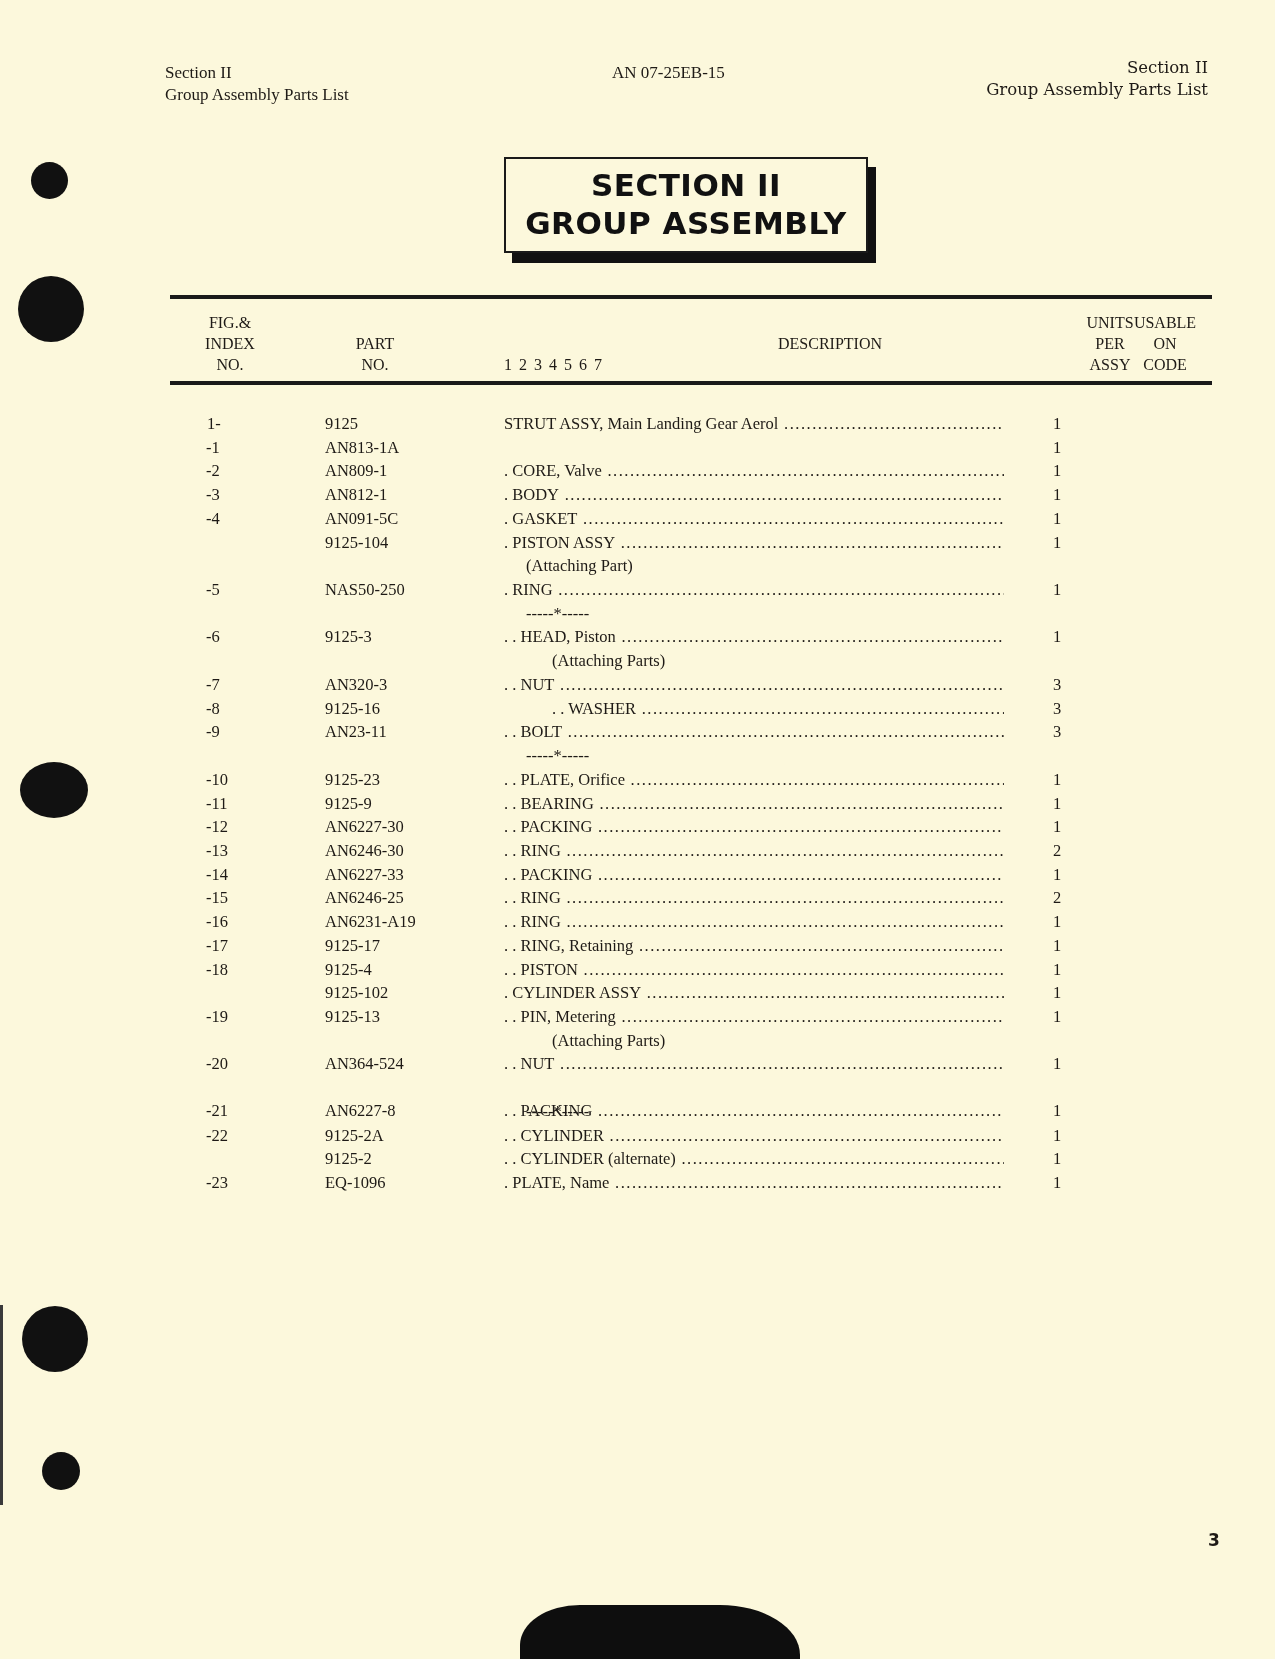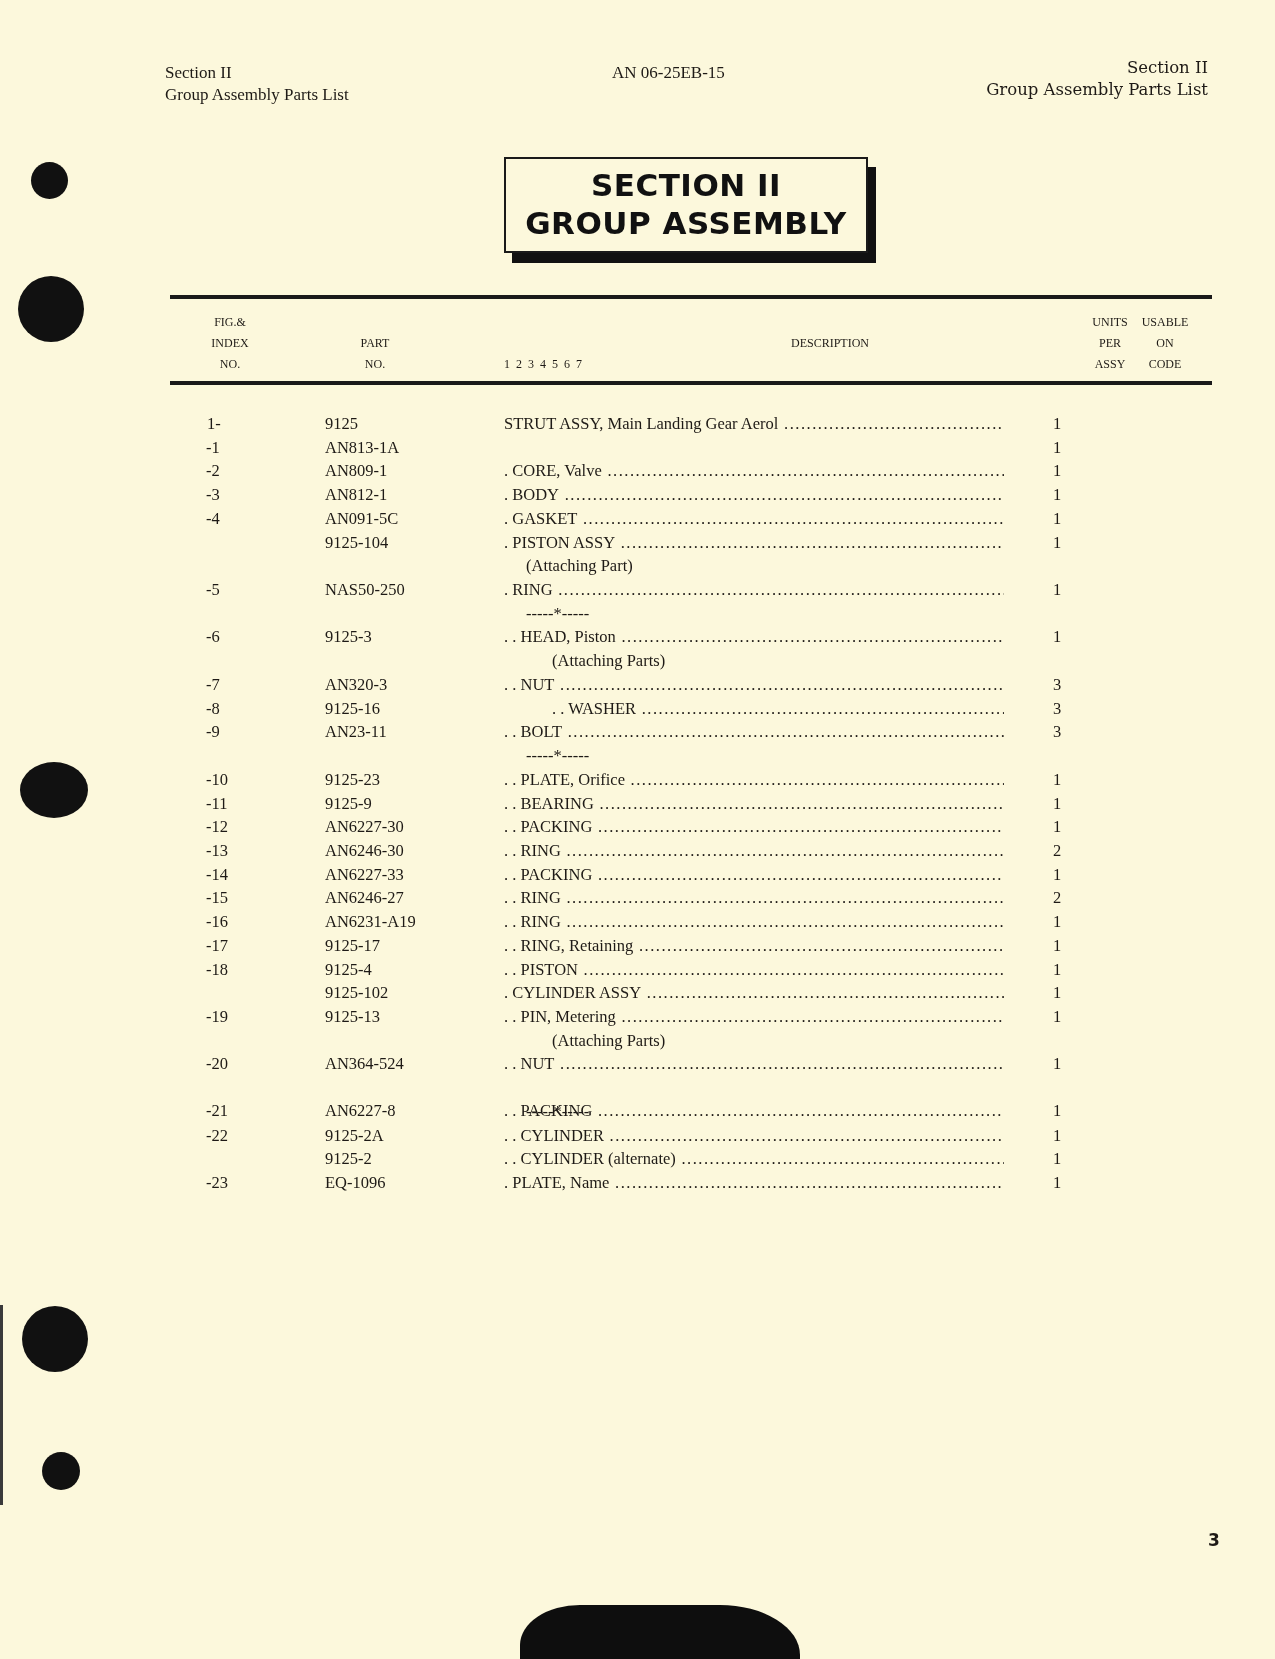--- a/index.html
+++ b/index.html
@@ -16,21 +16,21 @@
     position:absolute; left:504px; top:157px; width:360px; height:92px;
     border:2px solid #1a1a1a; background:#fcf8dc;
     box-shadow:8px 10px 0 #111;
     text-align:center;
   }
   .titlebox div {
     font-family:"DejaVu Sans", sans-serif; font-weight:bold;
     font-size:31px; letter-spacing:0.5px; line-height:38px; color:#111;
   }
   .rule { position:absolute; left:170px; width:1042px; background:#1a1a1a; }
-  .colhead { position:absolute; font-size:12px; line-height:21px; text-align:center; font-family:"Liberation Serif", serif; }
+  .colhead { position:absolute; font-size:16px; line-height:21px; text-align:center; font-family:"Liberation Serif", serif; }
   .row { position:absolute; left:0; width:1275px; height:23px; font-size:16.5px; line-height:23px; font-family:"Liberation Serif", serif; }
   .row span { position:absolute; white-space:pre; }
   .c-idx { left:206px; }
   .c-part { left:325px; }
   .c-desc { left:504px; width:500px; overflow:hidden; }
   .c-units { left:1050px; width:14px; text-align:center; }
   .dots { letter-spacing:1.5px; }
   .pagenum { position:absolute; left:1208px; top:1530px; font-family:"DejaVu Sans", sans-serif; font-weight:bold; font-size:17px; }
   .blot { position:absolute; left:520px; top:1605px; width:280px; height:54px; background:#0e0e0e;
           border-radius:60px 80px 0 0 / 40px 50px 0 0; }
@@ -43,21 +43,21 @@
 <div class="hole" style="left:18px;top:276px;width:66px;height:66px;"></div>
 <div class="hole" style="left:20px;top:762px;width:68px;height:56px;"></div>
 <div class="hole" style="left:22px;top:1306px;width:66px;height:66px;"></div>
 <div class="hole" style="left:42px;top:1452px;width:38px;height:38px;"></div>
 <div class="edge" style="top:1305px;height:200px;"></div>
 
 <div class="abs hdr" style="left:165px;top:62px;">
   <div>Section II</div>
   <div>Group Assembly Parts List</div>
 </div>
-<div class="abs hdr" style="left:612px;top:62px;">AN 06-25EB-15</div>
+<div class="abs hdr" style="left:612px;top:62px;">AN 07-25EB-15</div>
 <div class="abs hdr" style="right:67px;top:57px;text-align:right;font-family:'DejaVu Serif',serif;font-size:16.5px;">
   <div>Section II</div>
   <div>Group Assembly Parts List</div>
 </div>
 
 <div class="titlebox">
   <div style="margin-top:7px;">SECTION II</div>
   <div>GROUP ASSEMBLY</div>
 </div>
 
@@ -201,21 +201,21 @@
       <span class="c-units">2</span>
     </div>
     <div class="row" style="top: 862.68px;">
       <span class="c-idx">-14</span>
       <span class="c-part">AN6227-33</span>
       <span class="c-desc"><span style="position: static;">. . PACKING</span><span class="dots" style="position: static;"> ................................................................................</span></span>
       <span class="c-units">1</span>
     </div>
     <div class="row" style="top: 886.4px;">
       <span class="c-idx">-15</span>
-      <span class="c-part">AN6246-27</span>
+      <span class="c-part">AN6246-25</span>
       <span class="c-desc"><span style="position: static;">. . RING</span><span class="dots" style="position: static;"> ................................................................................</span></span>
       <span class="c-units">2</span>
     </div>
     <div class="row" style="top: 910.12px;">
       <span class="c-idx">-16</span>
       <span class="c-part">AN6231-A19</span>
       <span class="c-desc"><span style="position: static;">. . RING</span><span class="dots" style="position: static;"> ................................................................................</span></span>
       <span class="c-units">1</span>
     </div>
     <div class="row" style="top: 933.84px;">

